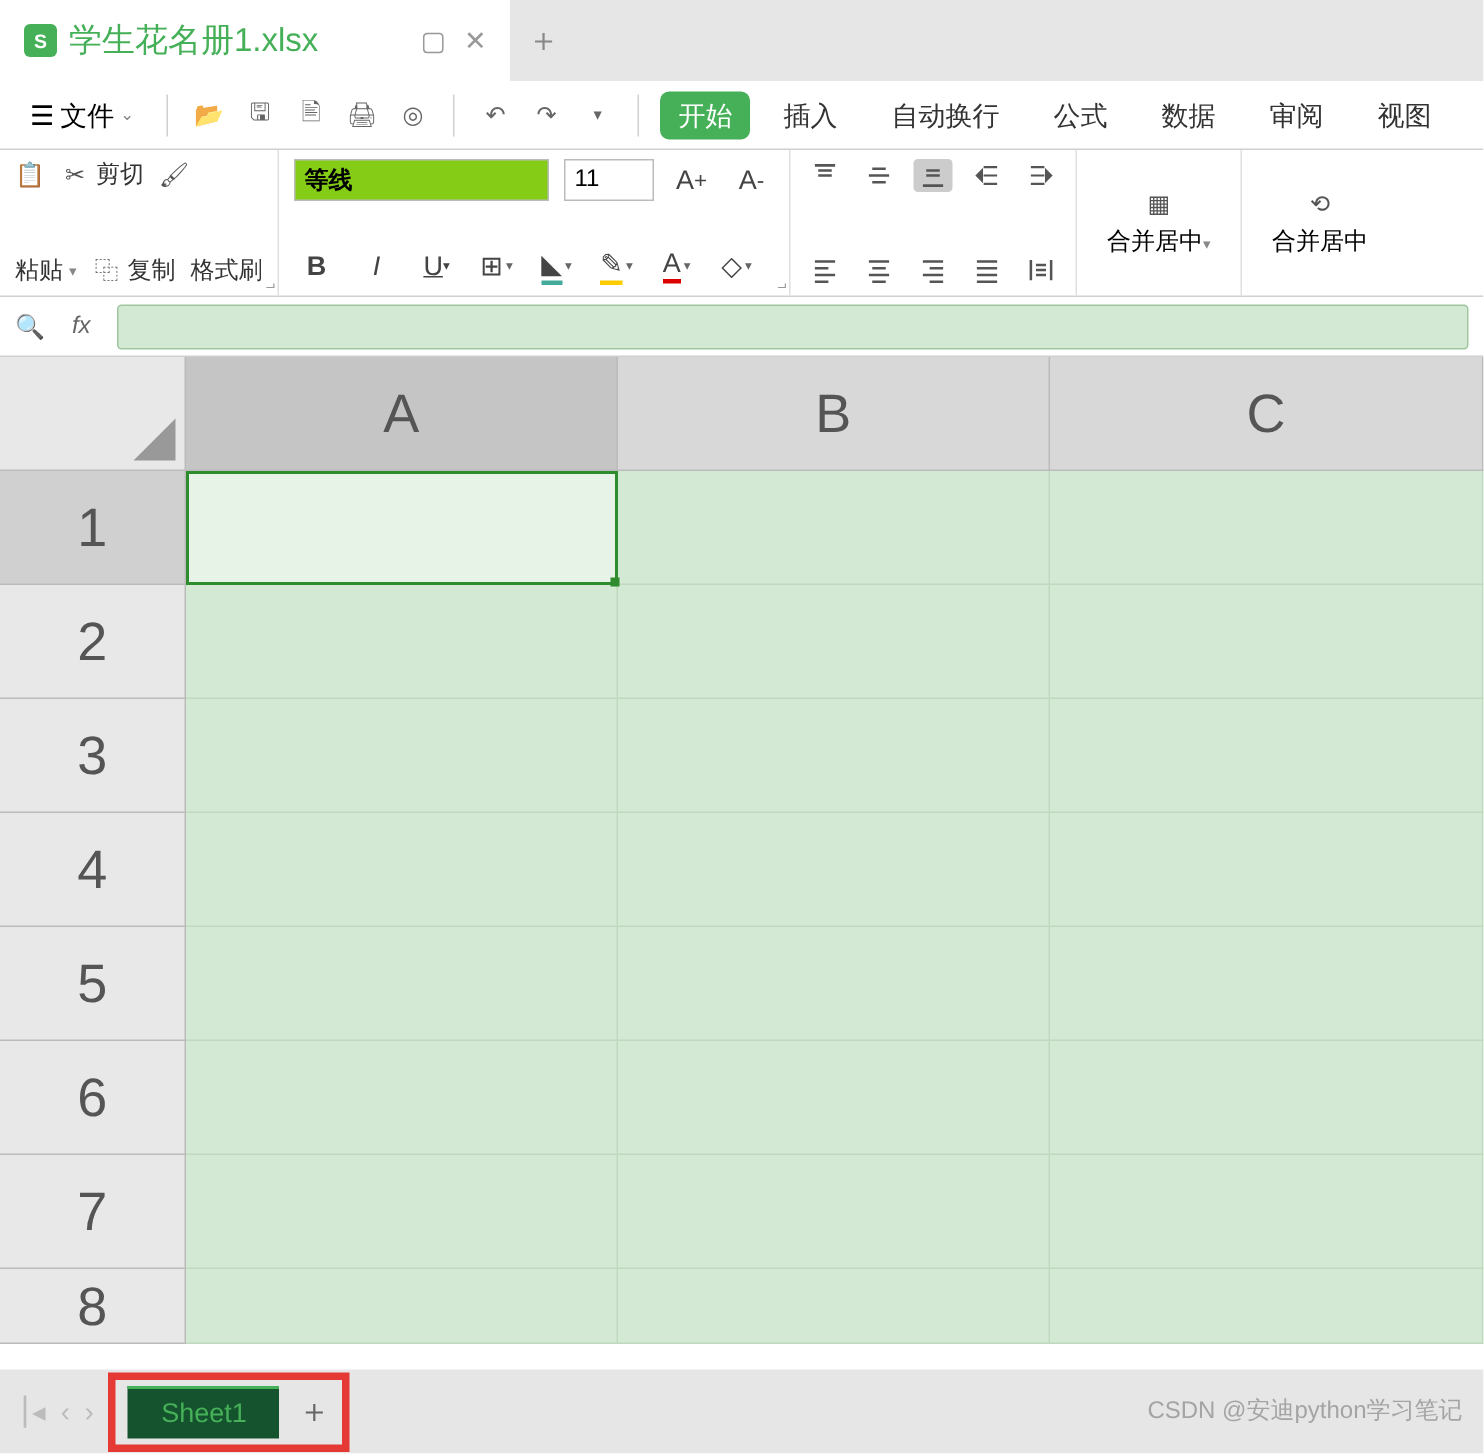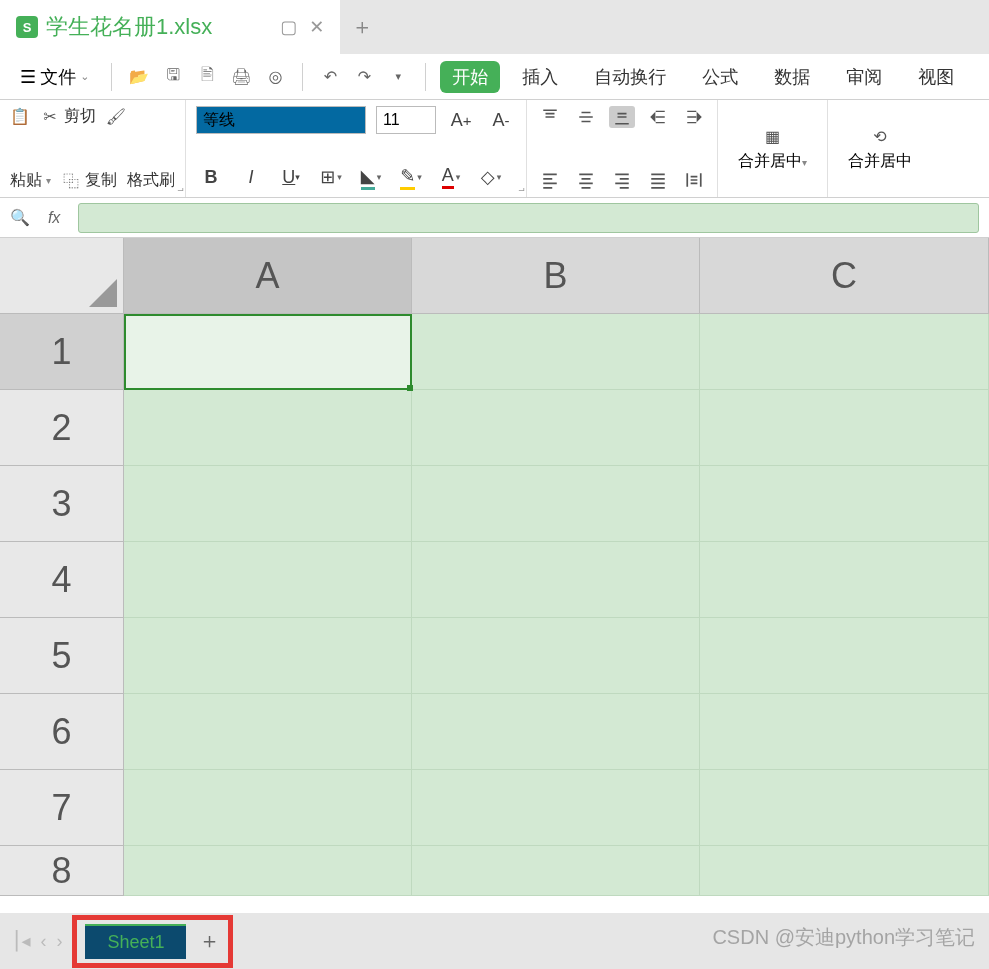--- a/index.html
+++ b/index.html
@@ -22,21 +22,21 @@
 .qbtn { width: 26px; height: 26px; display: flex; align-items: center; justify-content: center; color: #666; font-size: 16px; }
 .tabbtn { padding: 6px 14px; font-size: 18px; color: #333; cursor: pointer; }
 .tabbtn.active { background: #45b058; color: #fff; border-radius: 6px; padding: 4px 12px; }
 
 
 .ribbon { height: 98px; border-bottom: 1px solid #d0d0d0; background: #fff; display: flex; position: relative; }
 .rgroup { border-right: 1px solid #e0e0e0; padding: 6px 10px; display: flex; flex-direction: column; justify-content: space-between; }
 .rrow { display: flex; align-items: center; gap: 10px; white-space: nowrap; }
 .rbtn { display: flex; align-items: center; gap: 4px; font-size: 16px; color: #333; }
 .ricon { width: 20px; height: 20px; display: inline-flex; align-items: center; justify-content: center; color: #555; }
-.font-sel { width: 170px; height: 28px; border: 1px solid #bbb; padding: 0 6px; font-size: 16px; background: #0369a1; }
+.font-sel { width: 170px; height: 28px; border: 1px solid #bbb; padding: 0 6px; font-size: 16px; background: #84cc16; font-weight: bold; }
 .size-sel { width: 60px; height: 28px; border: 1px solid #bbb; padding: 0 6px; font-size: 16px; background: #fff; }
 .fmt { width: 30px; height: 28px; display: flex; align-items: center; justify-content: center; font-size: 18px; color: #444; }
 .fmt.dd::after { content: "▾"; font-size: 9px; margin-left: 2px; color: #666; }
 .align { width: 26px; height: 22px; display: flex; align-items: center; justify-content: center; }
 .align.active { background: #ccc; border-radius: 3px; }
 .big-btn { display: flex; flex-direction: column; align-items: center; justify-content: center; gap: 4px; padding: 0 10px; font-size: 16px; }
 .grp-corner { position: relative; }
 .grp-corner::after { content: "⌐"; position: absolute; right: 2px; bottom: 0; font-size: 11px; color: #999; transform: rotate(180deg); }
 
 
@@ -58,24 +58,24 @@
 .rowhdr { width: 124px; background: #e8e8e8; border-right: 1px solid #bbb; border-bottom: 1px solid #bbb; display: flex; align-items: center; justify-content: center; font-size: 36px; color: #555; font-weight: 300; }
 .rowhdr.sel { background: #d0d0d0; }
 .cell { background: #d3e9d3; border-right: 1px solid #bfd9bf; border-bottom: 1px solid #bfd9bf; }
 .cell.active { border: 2px solid #2e8b2e; background: #e8f3e8; position: relative; }
 .cell.active::after { content: ""; position: absolute; right: -3px; bottom: -3px; width: 6px; height: 6px; background: #2e8b2e; }
 
 
 .sheetbar { position: absolute; bottom: 0; left: 0; right: 0; height: 56px; background: #e6e6e6; display: flex; align-items: center; padding: 0 12px; gap: 10px; }
 .navbtn { color: #bbb; font-size: 18px; }
 .sheetbox { border: 5px solid #e53935; padding: 4px 8px; display: flex; align-items: center; gap: 12px; }
-.sheet-tab { background: #0c4a6e; padding: 6px 22px; color: #45b058; font-size: 18px; border-top: 2px solid #45b058; }
+.sheet-tab { background: #14532d; padding: 6px 22px; color: #45b058; font-size: 18px; border-top: 2px solid #45b058; }
 .addsheet { font-size: 22px; color: #666; }
 
-.watermark { position: absolute; right: 14px; bottom: 18px; color: rgba(120,120,120,0.6); font-size: 20px; }
+.watermark { position: absolute; right: 14px; bottom: 18px; color: rgba(120,120,120,0.6); font-size: 16px; }
 
 svg { width: 18px; height: 18px; }
 </style>
 </head>
 <body>
 
 <div class="titlebar">
   <div class="doc-tab">
     <div class="doc-icon">
         <span>S</span>

